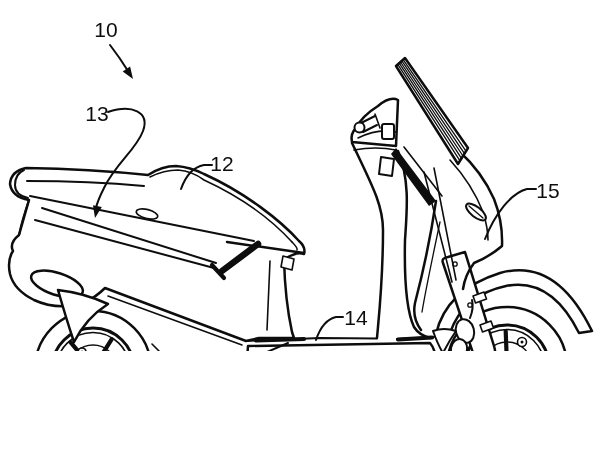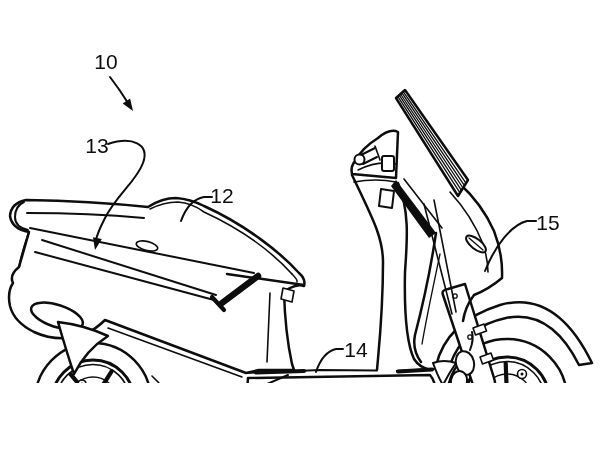--- a/index.html
+++ b/index.html
@@ -1,17 +1,17 @@
 <!DOCTYPE html>
 <html><head>
 <meta charset="utf-8">
 <style>
   html,body{margin:0;padding:0;background:#ffffff;}
   #stage{position:relative;width:600px;height:351px;background:#ffffff;overflow:hidden;
-         font-family:"Liberation Sans", sans-serif;margin-top:32px;}
+         font-family:"Liberation Sans", sans-serif;}
   svg{display:block}
   .ln{fill:none;stroke:#0d0d0d;stroke-linecap:round;stroke-linejoin:round;}
   .s1{stroke-width:1.3}.s15{stroke-width:1.6}.s2{stroke-width:2}.s25{stroke-width:2.5}
   .s3{stroke-width:3}.s4{stroke-width:4.2}.s7{stroke-width:6.5}
   .wf{fill:#ffffff;stroke:#0d0d0d;stroke-linejoin:round;stroke-linecap:round;}
   .bk{fill:#0d0d0d;stroke:none;}
   .ref{font-family:"Liberation Sans",sans-serif;font-size:21px;fill:#0d0d0d;}
 </style>
 </head>
 <body>

